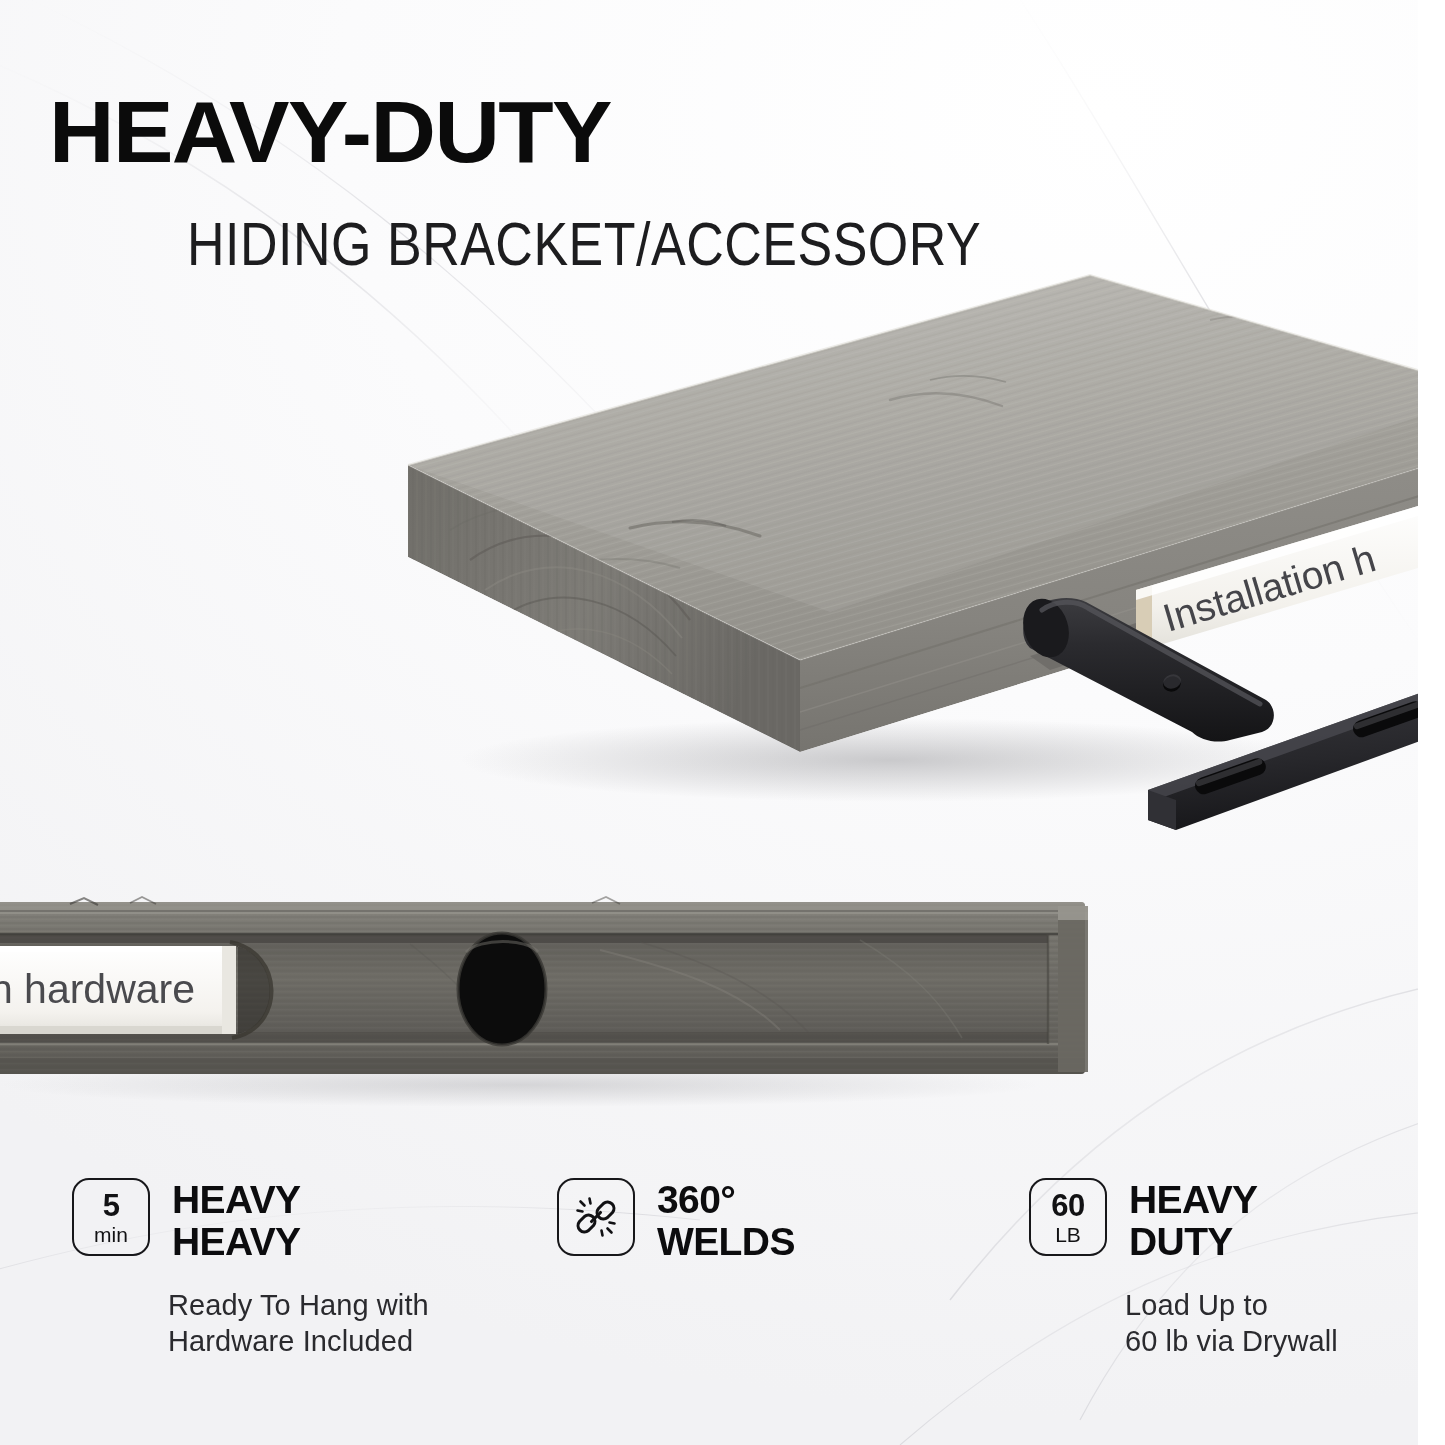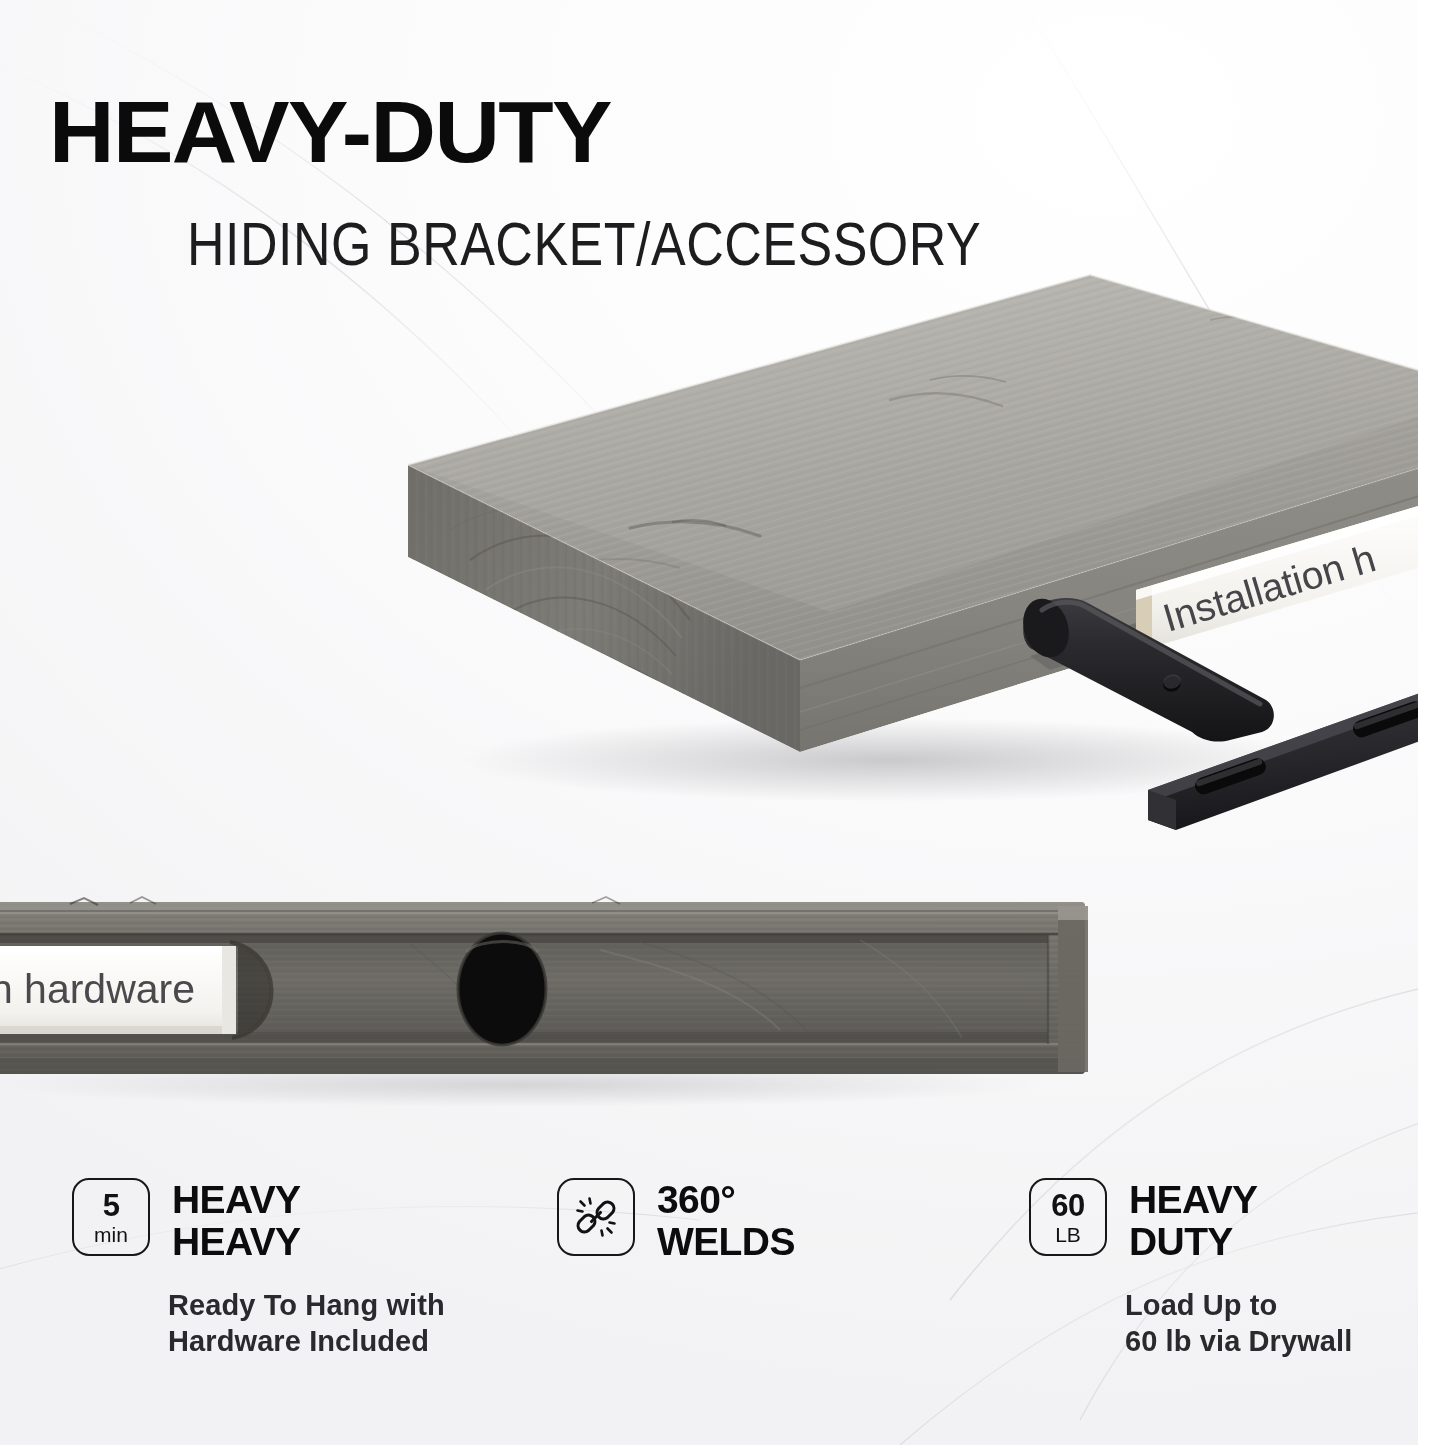--- a/index.html
+++ b/index.html
@@ -58,21 +58,21 @@
   .badge.icon-badge{justify-content:center;}
   .badge.icon-badge svg{display:block;}
 
   .feat-title{
     font-size:39px;font-weight:700;line-height:1.07;color:#0c0c0e;
     letter-spacing:-0.6px;padding-top:1px;
   }
   .feat-title .ln{display:block;white-space:nowrap;}
   .feat-desc{
     margin-top:26px;margin-left:96px;
-    font-size:29px;font-weight:700;line-height:1.22;color:#2a2a2e;
+    font-size:29px;font-weight:400;line-height:1.22;color:#2a2a2e;
     letter-spacing:0.1px;
   }
   .feat-desc .ln{display:block;white-space:nowrap;}
   #feature-1 .feat-desc{margin-left:96px;}
   #feature-2 .feat-desc{margin-left:96px;}
 </style>
 </head>
 <body>
 
 <div class="stage">

